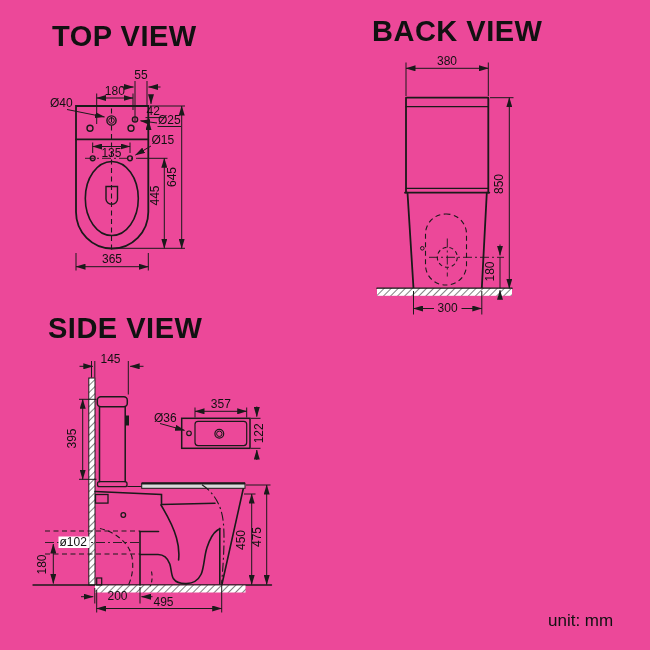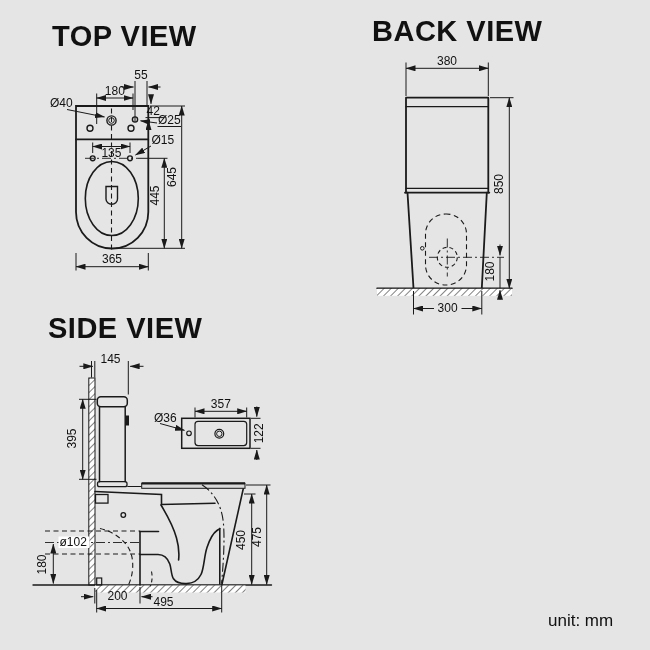--- a/index.html
+++ b/index.html
@@ -1,16 +1,16 @@
 <!DOCTYPE html>
 <html><head>
 <meta charset="utf-8">
 <style>
   html,body{margin:0;padding:0;background:#ffffff;}
-  .page{position:relative;width:650px;height:650px;background:#e5e5e5;overflow:hidden;
+  .page{position:relative;width:650px;height:650px;background:#ec4899;overflow:hidden;
         font-family:"Liberation Sans", sans-serif;}
   svg{display:block;}
   .title{font-family:"Liberation Sans", sans-serif;font-size:29px;font-weight:600;
          fill:#111;letter-spacing:.5px;}
   .dim{font-family:"Liberation Sans", sans-serif;font-size:12px;font-weight:400;fill:#111;}
   .unit{font-family:"Liberation Sans", sans-serif;font-size:17px;font-weight:400;fill:#111;}
   .outline{stroke:#1a1a1a;stroke-width:1.8;fill:none;stroke-linecap:round;}
   .thin{stroke:#1a1a1a;stroke-width:1;fill:none;}
   .dimline{stroke:#1a1a1a;stroke-width:1;fill:none;}
   .dash{stroke:#1a1a1a;stroke-width:1.1;fill:none;stroke-dasharray:5,3.5;}

